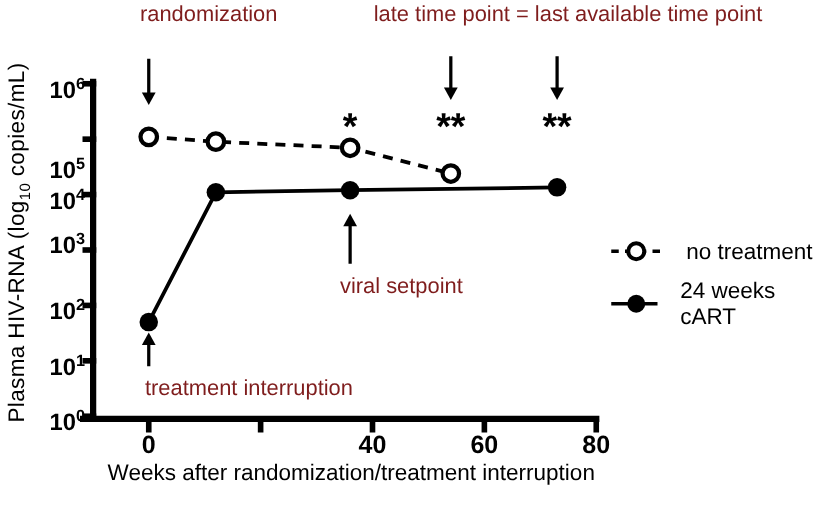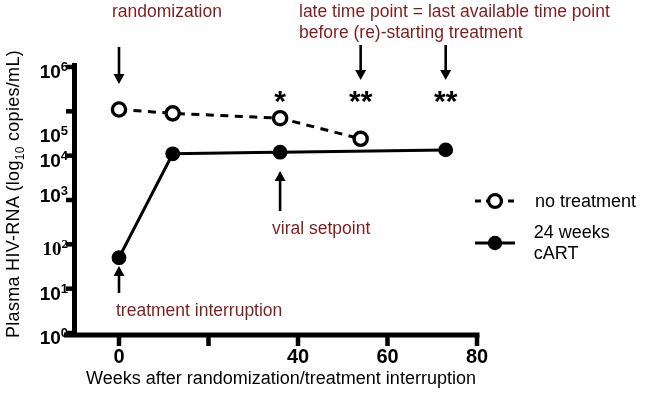--- a/index.html
+++ b/index.html
@@ -16,21 +16,21 @@
   .ylabel {
     position:absolute; left:15px; top:194px;
     transform:translate(-50%,-50%) rotate(-90deg);
     white-space:nowrap; font-size:18px; letter-spacing:0.3px;
   }
   .ylabel sub { font-size:12px; }
   .xlabel {
     position:absolute; left:75px; top:368px; width:412px;
     text-align:center; font-size:18px;
   }
-  .legend { position:absolute; left:473px; top:188px; }
+  .legend { position:absolute; left:487px; top:188px; }
   .legend-item { display:flex; align-items:center; gap:18px; height:26px; margin-bottom:16px; font-size:18px; }
   .xtick {
     position:absolute; width:60px; text-align:center; top:345px;
     font-weight:bold; font-size:20px;
   }
   .ytick {
     position:absolute; left:6px; width:62px; text-align:right;
     font-weight:bold; font-size:19px; line-height:24px;
   }
   .ytick sup { font-size:13px; }
@@ -77,21 +77,20 @@
       <line x1="280.1" y1="211" x2="280.1" y2="179" stroke="#000000" stroke-width="2.6"></line>
       <polygon points="280.1,171 274.6,181 285.6,181" fill="#000000"></polygon>
       <line x1="119" y1="293" x2="119" y2="274" stroke="#000000" stroke-width="2.6"></line>
       <polygon points="119,266 113.5,276 124.5,276" fill="#000000"></polygon>
     </svg>
 
   <div class="anno" id="anno-randomization">randomization</div>
 
   <div class="anno" id="anno-late">
     <div>late time point = last available time point</div>
-    <div>before (re)-starting treatment</div>
   </div>
 
   <div class="anno" id="anno-viral">viral setpoint</div>
 
   <div class="anno" id="anno-ti">treatment interruption</div>
 
   <div class="ylabel"><span>Plasma HIV-RNA (log</span><sub>10</sub><span> copies/mL)</span></div>
 
   <div class="xlabel">Weeks after randomization/treatment interruption</div>
 
@@ -107,21 +106,21 @@
       <svg width="44" height="26">
         <line x1="2" y1="13" x2="42" y2="13" stroke="#000" stroke-width="2.8"></line>
         <circle cx="22" cy="13" r="7.2" fill="#000"></circle>
       </svg>
       <span>24 weeks cART</span>
     </div>
   </div>
 
 <div class="ytick" style="top: 321px;"><span>10</span><sup>0</sup></div>
     <div class="ytick" style="top: 276.667px;"><span>10</span><sup>1</sup></div>
-    <div class="ytick" style="top: 232.333px; font-family: Liberation Serif, serif;"><span>10</span><sup>2</sup></div>
+    <div class="ytick" style="top: 232.333px;"><span>10</span><sup>2</sup></div>
     <div class="ytick" style="top: 179px;"><span>10</span><sup>3</sup></div>
     <div class="ytick" style="top: 143.667px;"><span>10</span><sup>4</sup></div>
     <div class="ytick" style="top: 99.3333px; margin-top: 20px;"><span>10</span><sup>5</sup></div>
     <div class="ytick" style="top: 55px;"><span>10</span><sup>6</sup></div>
     <div class="xtick" style="left: 89px;">0</div>
     <div class="xtick" style="left: 268px;">40</div>
     <div class="xtick" style="left: 357.5px;">60</div>
     <div class="xtick" style="left: 447px;">80</div>
   </div>
 

